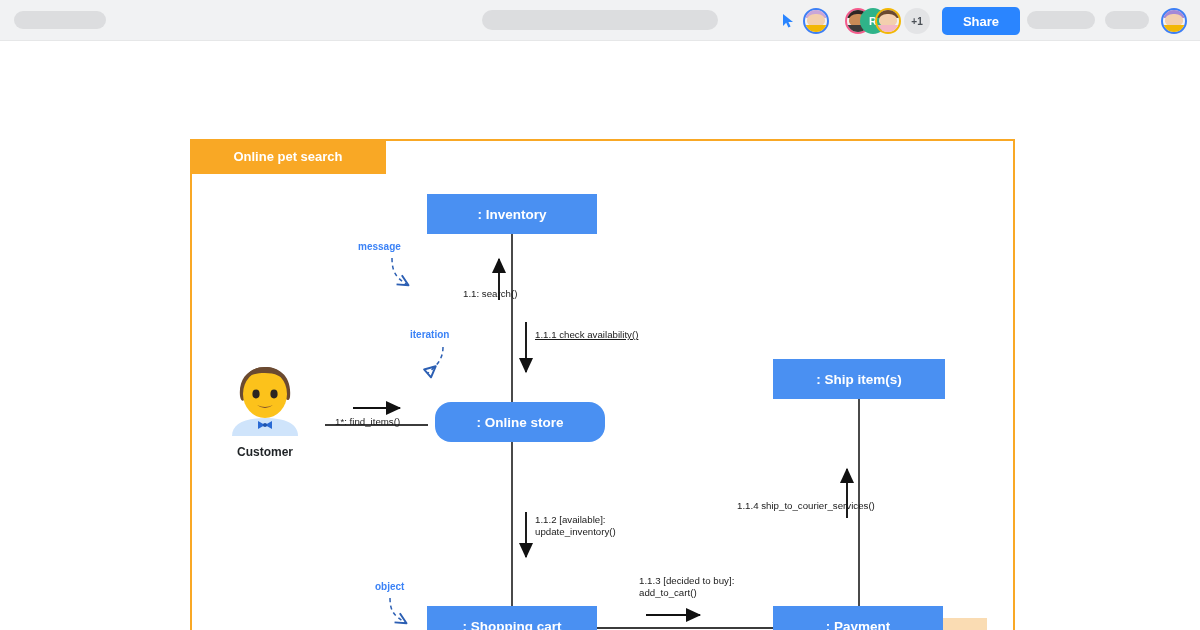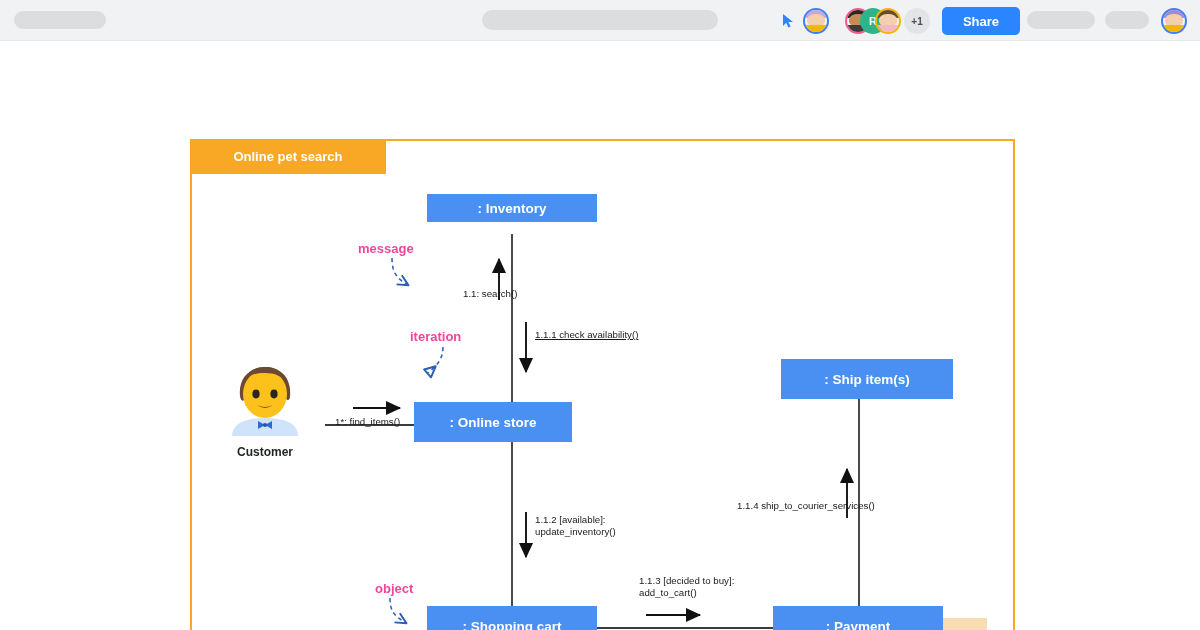--- a/index.html
+++ b/index.html
@@ -122,23 +122,23 @@
   }
 
   .node {
     position: absolute;
     background: #4a90f2;
     color: #ffffff;
     font-size: 13.5px; font-weight: bold;
     display: flex; align-items: center; justify-content: center;
     cursor: pointer;
   }
-  .n-inventory { left: 427px; top: 194px; width: 170px; height: 28px; }
-  .n-store     { left: 414px; top: 402px; width: 158px; height: 40px; }
-  .n-ship      { left: 773px; top: 359px; width: 172px; height: 40px; margin-left: 8px; }
+  .n-inventory { left: 427px; top: 194px; width: 170px; height: 40px; }
+  .n-store     { left: 435px; top: 402px; width: 170px; height: 40px; border-radius: 16px; }
+  .n-ship      { left: 773px; top: 359px; width: 172px; height: 40px; }
   .n-cart      { left: 427px; top: 606px; width: 170px; height: 40px; }
   .n-payment   { left: 773px; top: 606px; width: 170px; height: 40px; }
   .n-selected  { left: 915px; top: 618px; width: 72px; height: 26px; background:#fadcb3; }
 
   .lifeline { position: absolute; background: #4a4a4a; width: 1.6px; }
   .ll-inv  { left: 511px; top: 234px; height: 168px; }
   .ll-str  { left: 511px; top: 442px; height: 164px; }
   .ll-ship { left: 858px; top: 399px; height: 207px; }
 
   .hline { position: absolute; background: #3b3b3b; height: 1.6px; }
@@ -150,22 +150,22 @@
   .msglabel {
     position: absolute;
     font-size: 9.7px; color: #1a1a1a;
     line-height: 1.28;
     font-family: "Liberation Sans", sans-serif;
     white-space: pre-line;
   }
 
   .annot {
     position: absolute;
-    font-size: 13px; font-weight: bold;
-    color: #ec4899;
+    font-size: 10px; font-weight: bold;
+    color: #3b82f6;
     font-family: "Liberation Sans", sans-serif;
   }
 
   .actor { position: absolute; left: 232px; top: 364px; width: 66px; height: 72px; }
   .actor-label {
     position: absolute; left: 200px; top: 445px; width: 130px;
     text-align: center;
     font-size: 12px; font-weight: bold; color: #1f2326;
   }
 </style>

